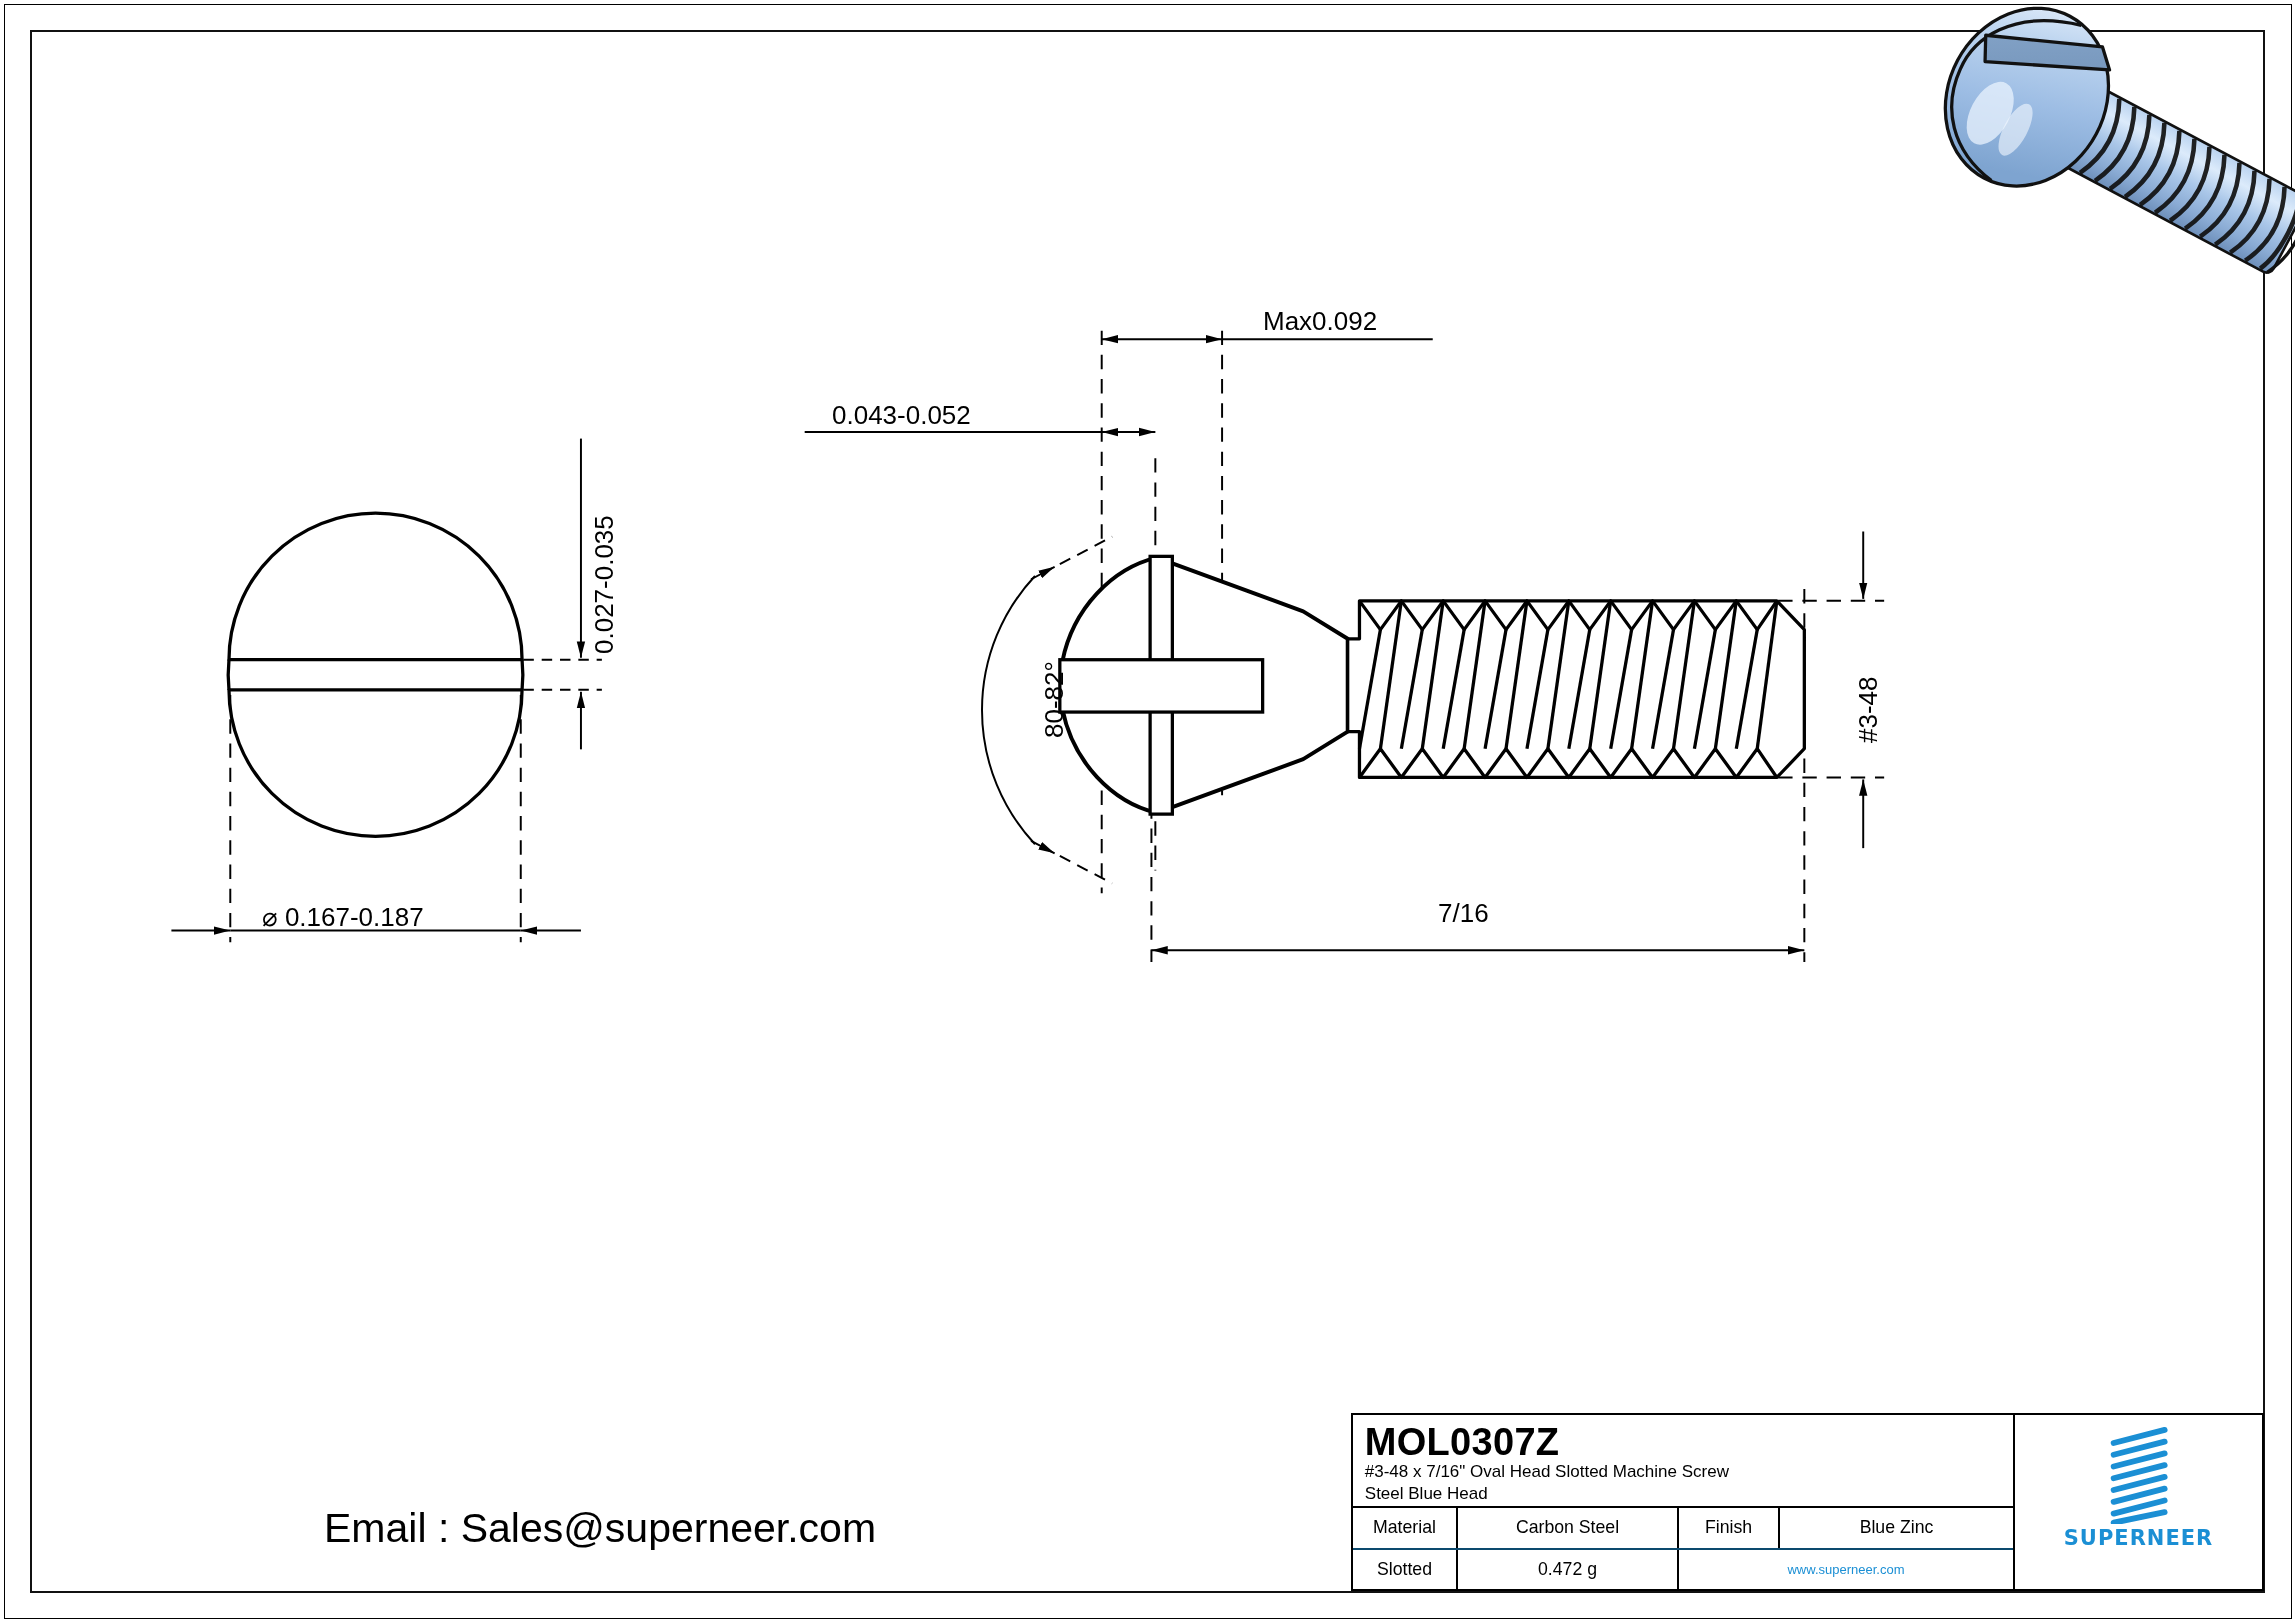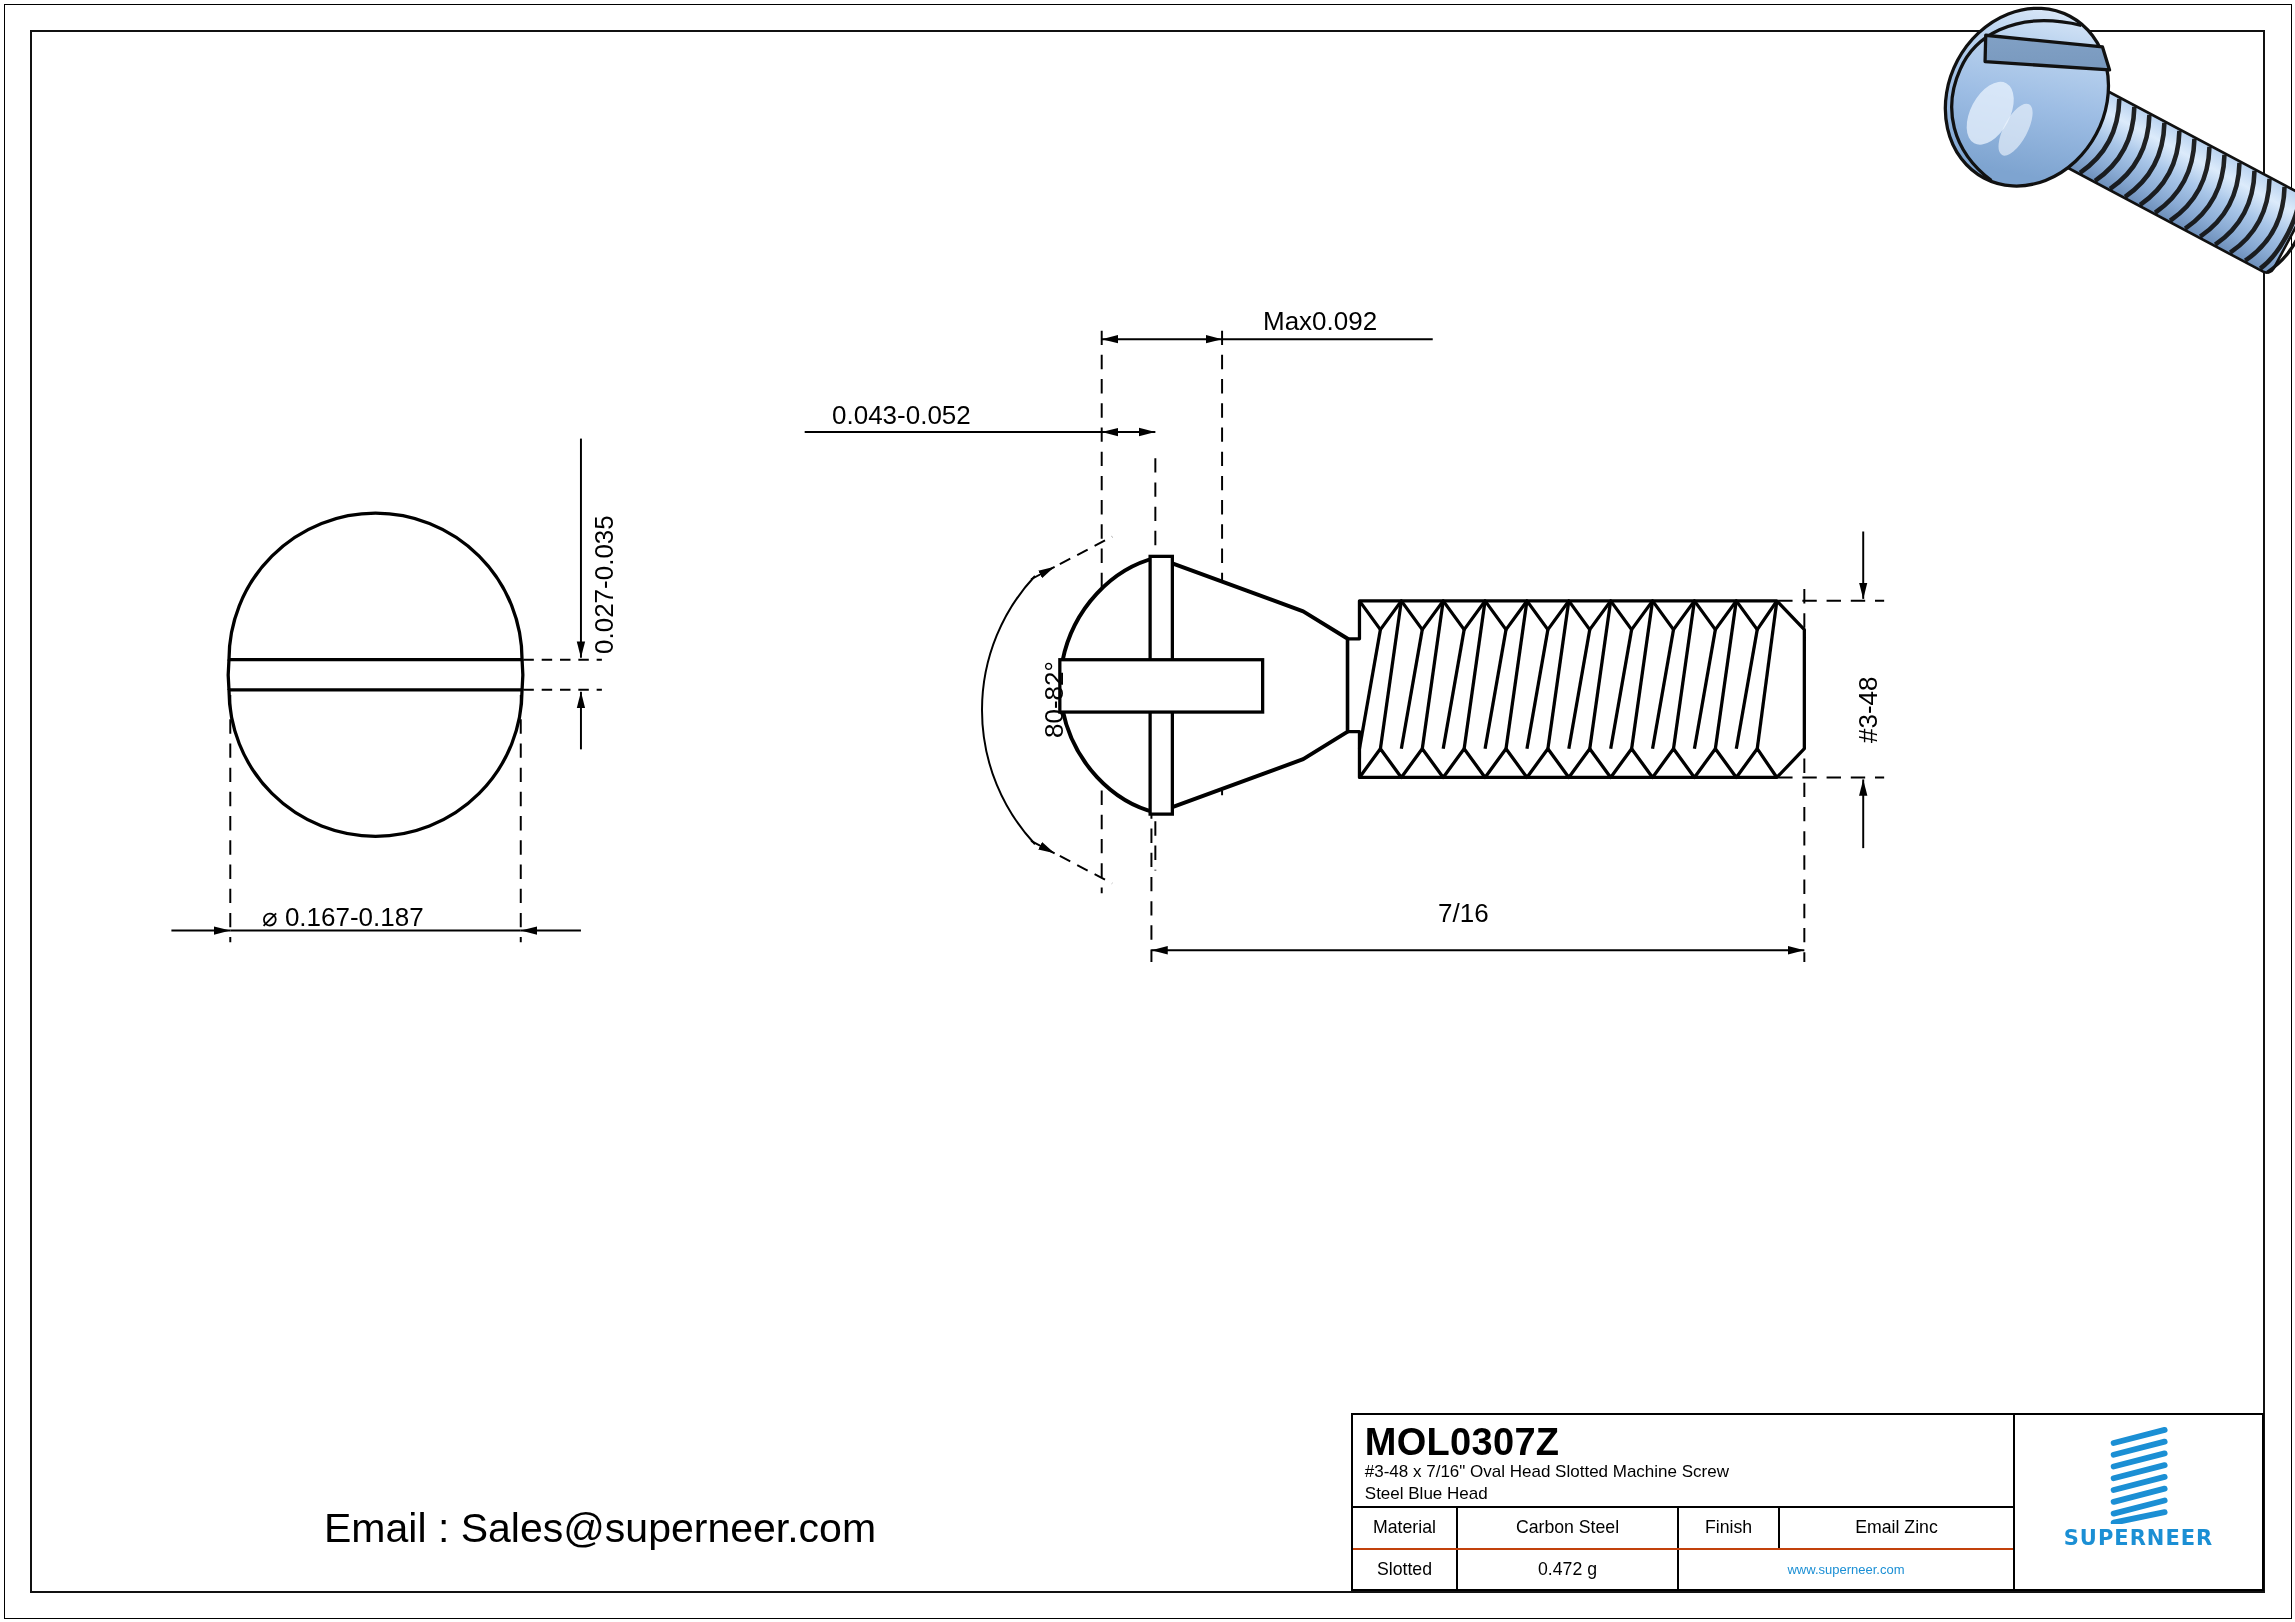--- a/index.html
+++ b/index.html
@@ -64,21 +64,21 @@
   .desc-line {
     font-size: 17px;
     color: #000;
     line-height: 1.22;
     margin-top: 0.7px;
   }
   #tb-head .desc-line:first-of-type { margin-top: 3.9px; }
   .tb-row {
     display: flex;
     flex: 1 1 0;
-    border-bottom: 2px solid #c2410c;
+    border-bottom: 2px solid #0c4a6e;
   }
   .tb-row:last-child { border-bottom: none; }
   .tb-cell {
     display: flex;
     align-items: center;
     justify-content: center;
     border-right: 2px solid #000;
     font-size: 17.7px;
     color: #000;
     height: 100%;
@@ -353,21 +353,21 @@
       <div id="tb-head">
         <div id="part-number">MOL0307Z</div>
         <div class="desc-line">#3-48 x 7/16" Oval Head Slotted Machine Screw</div>
         <div class="desc-line">Steel Blue Head</div>
       </div>
 
       <div class="tb-row">
         <div class="tb-cell c-label">Material</div>
         <div class="tb-cell c-value">Carbon Steel</div>
         <div class="tb-cell c-label2">Finish</div>
-        <div class="tb-cell c-value2">Email Zinc</div>
+        <div class="tb-cell c-value2">Blue Zinc</div>
       </div>
 
       <div class="tb-row">
         <div class="tb-cell c-label">Slotted</div>
         <div class="tb-cell c-value">0.472 g</div>
         <div class="tb-cell c-wide" id="link-cell">www.superneer.com</div>
       </div>
     </div>
 
     <div id="tb-logo">

